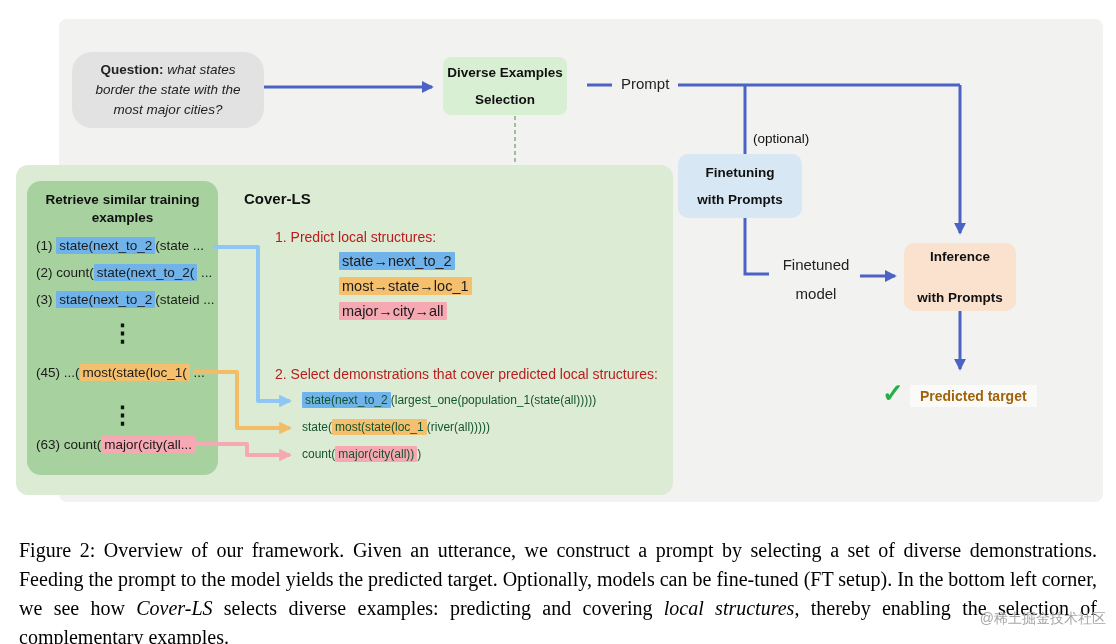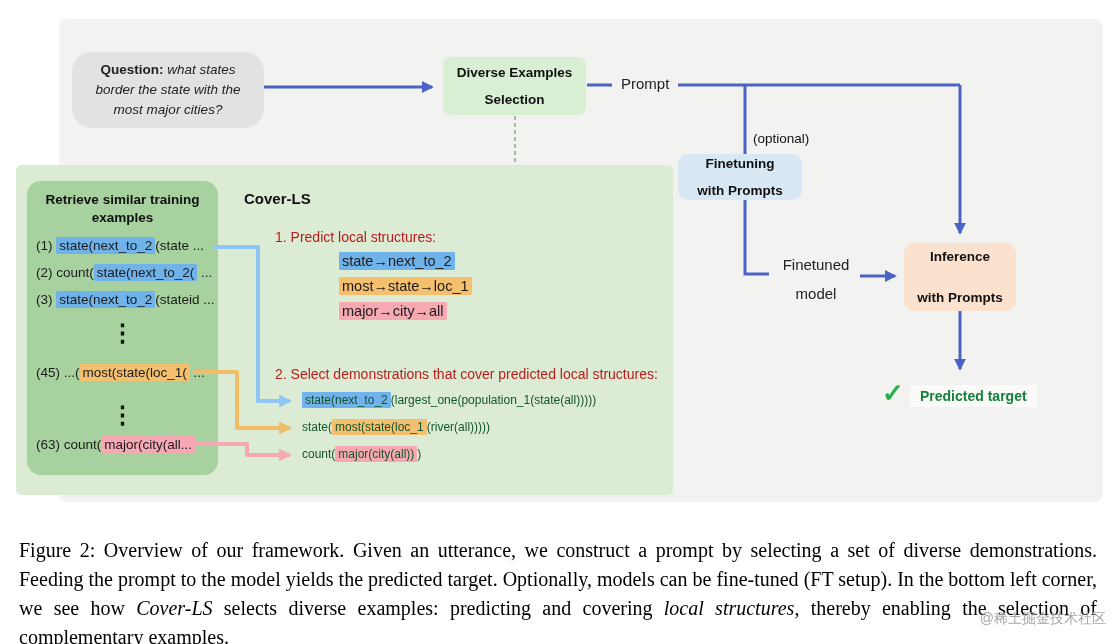--- a/index.html
+++ b/index.html
@@ -12,50 +12,50 @@
   .layer-over{z-index:4;}
 
   .question-box{left:72px;top:52px;width:192px;height:76px;background:var(--question-gray);
     border-radius:20px;z-index:3;display:flex;align-items:center;justify-content:center;text-align:center;
     font-size:13.5px;color:#222;line-height:1.5;padding:2px 8px;box-sizing:border-box;}
   .question-box .q-rest{font-style:italic;}
   .q-label{font-weight:700;font-style:normal;}
 
   .node{z-index:3;display:flex;flex-direction:column;align-items:center;justify-content:center;
     text-align:center;border-radius:10px;font-size:13.5px;font-weight:700;color:#111;line-height:2.0;}
-  .diverse-box{left:443px;top:57px;width:143px;height:58px;background:var(--diverse-green);border-radius:8px;}
-  .finetune-box{left:678px;top:154px;width:124px;height:46px;background:var(--finetune-blue);}
+  .diverse-box{left:443px;top:57px;width:124px;height:58px;background:var(--diverse-green);border-radius:8px;}
+  .finetune-box{left:678px;top:154px;width:124px;height:64px;background:var(--finetune-blue);}
   .inference-box{left:904px;top:243px;width:112px;height:68px;background:var(--inference-peach);justify-content:space-between;}
 
   .prompt-label{left:612px;top:75px;z-index:3;background:var(--figure-bg);padding:0 9px;font-size:15px;color:#222;}
   .optional-label{left:753px;top:131px;z-index:3;font-size:13.5px;color:#111;}
   .finetuned-label{left:770px;top:251px;width:92px;z-index:3;text-align:center;font-size:15px;color:#222;line-height:1.9;}
 
-  .green-panel{left:16px;top:165px;width:657px;height:330px;background:var(--panel-green);border-radius:5px;z-index:2;}
+  .green-panel{left:16px;top:165px;width:657px;height:330px;background:var(--panel-green);border-radius:12px;z-index:2;}
   .retrieve-box{position:absolute;left:11px;top:16px;width:191px;height:294px;background:var(--retrieve-green);border-radius:14px;}
   .retrieve-title{position:absolute;left:0;top:10px;width:100%;text-align:center;font-weight:700;font-size:13.5px;color:#111;line-height:1.35;}
   .r-item{position:absolute;left:9px;white-space:nowrap;font-size:13.5px;color:#1b1b1b;}
   .r-dots{position:absolute;left:0;width:100%;text-align:center;font-size:24px;font-weight:700;color:#111;line-height:1;}
 
   .hl{padding:1px 3px;border-radius:1px;}
   .hl-blue{background:var(--hl-blue);}
   .hl-orange{background:var(--hl-orange);}
   .hl-pink{background:var(--hl-pink);}
 
   .coverls-title{position:absolute;left:228px;top:25px;font-weight:700;font-size:15px;color:#111;}
   .step-heading{position:absolute;font-size:14px;color:#b91c1c;}
   .step1-heading{left:259px;top:64px;}
   .step2-heading{left:259px;top:201px;}
   .ls-list{position:absolute;left:279px;top:88px;margin-left:44px;}
   .ls-item{margin-bottom:9px;font-size:14.5px;color:#1b1b1b;}
   .demo-list{position:absolute;left:286px;top:222px;}
   .demo-item{height:27px;line-height:27px;white-space:nowrap;font-size:12px;color:#14532d;}
 
   .check-mark{left:882px;top:378px;z-index:3;font-size:26px;font-weight:700;color:var(--check-green);}
-  .predicted-label{left:910px;top:385px;z-index:3;font-size:14px;font-weight:700;color:#15803d;
+  .predicted-label{left:910px;top:385px;z-index:3;font-size:14px;font-weight:700;color:#a16207;
     background:rgba(255,255,255,0.6);padding:3px 10px;}
   .predicted-code{left:722px;top:418px;z-index:3;white-space:nowrap;font-size:13.5px;color:var(--code-text);}
   .predicted-code .hl{margin-right:1px;}
 
   .caption{left:19px;top:516px;width:1078px;z-index:3;font-family:"Liberation Serif",serif;
     font-size:20px;line-height:29px;color:#000;text-align:justify;}
   .caption .it{font-style:italic;}
   .watermark{right:10px;top:610px;z-index:3;font-size:14px;color:#a6a6a6;font-family:"Liberation Sans",sans-serif;}
 
   .stroke-blue{stroke:var(--arrow-blue);}

